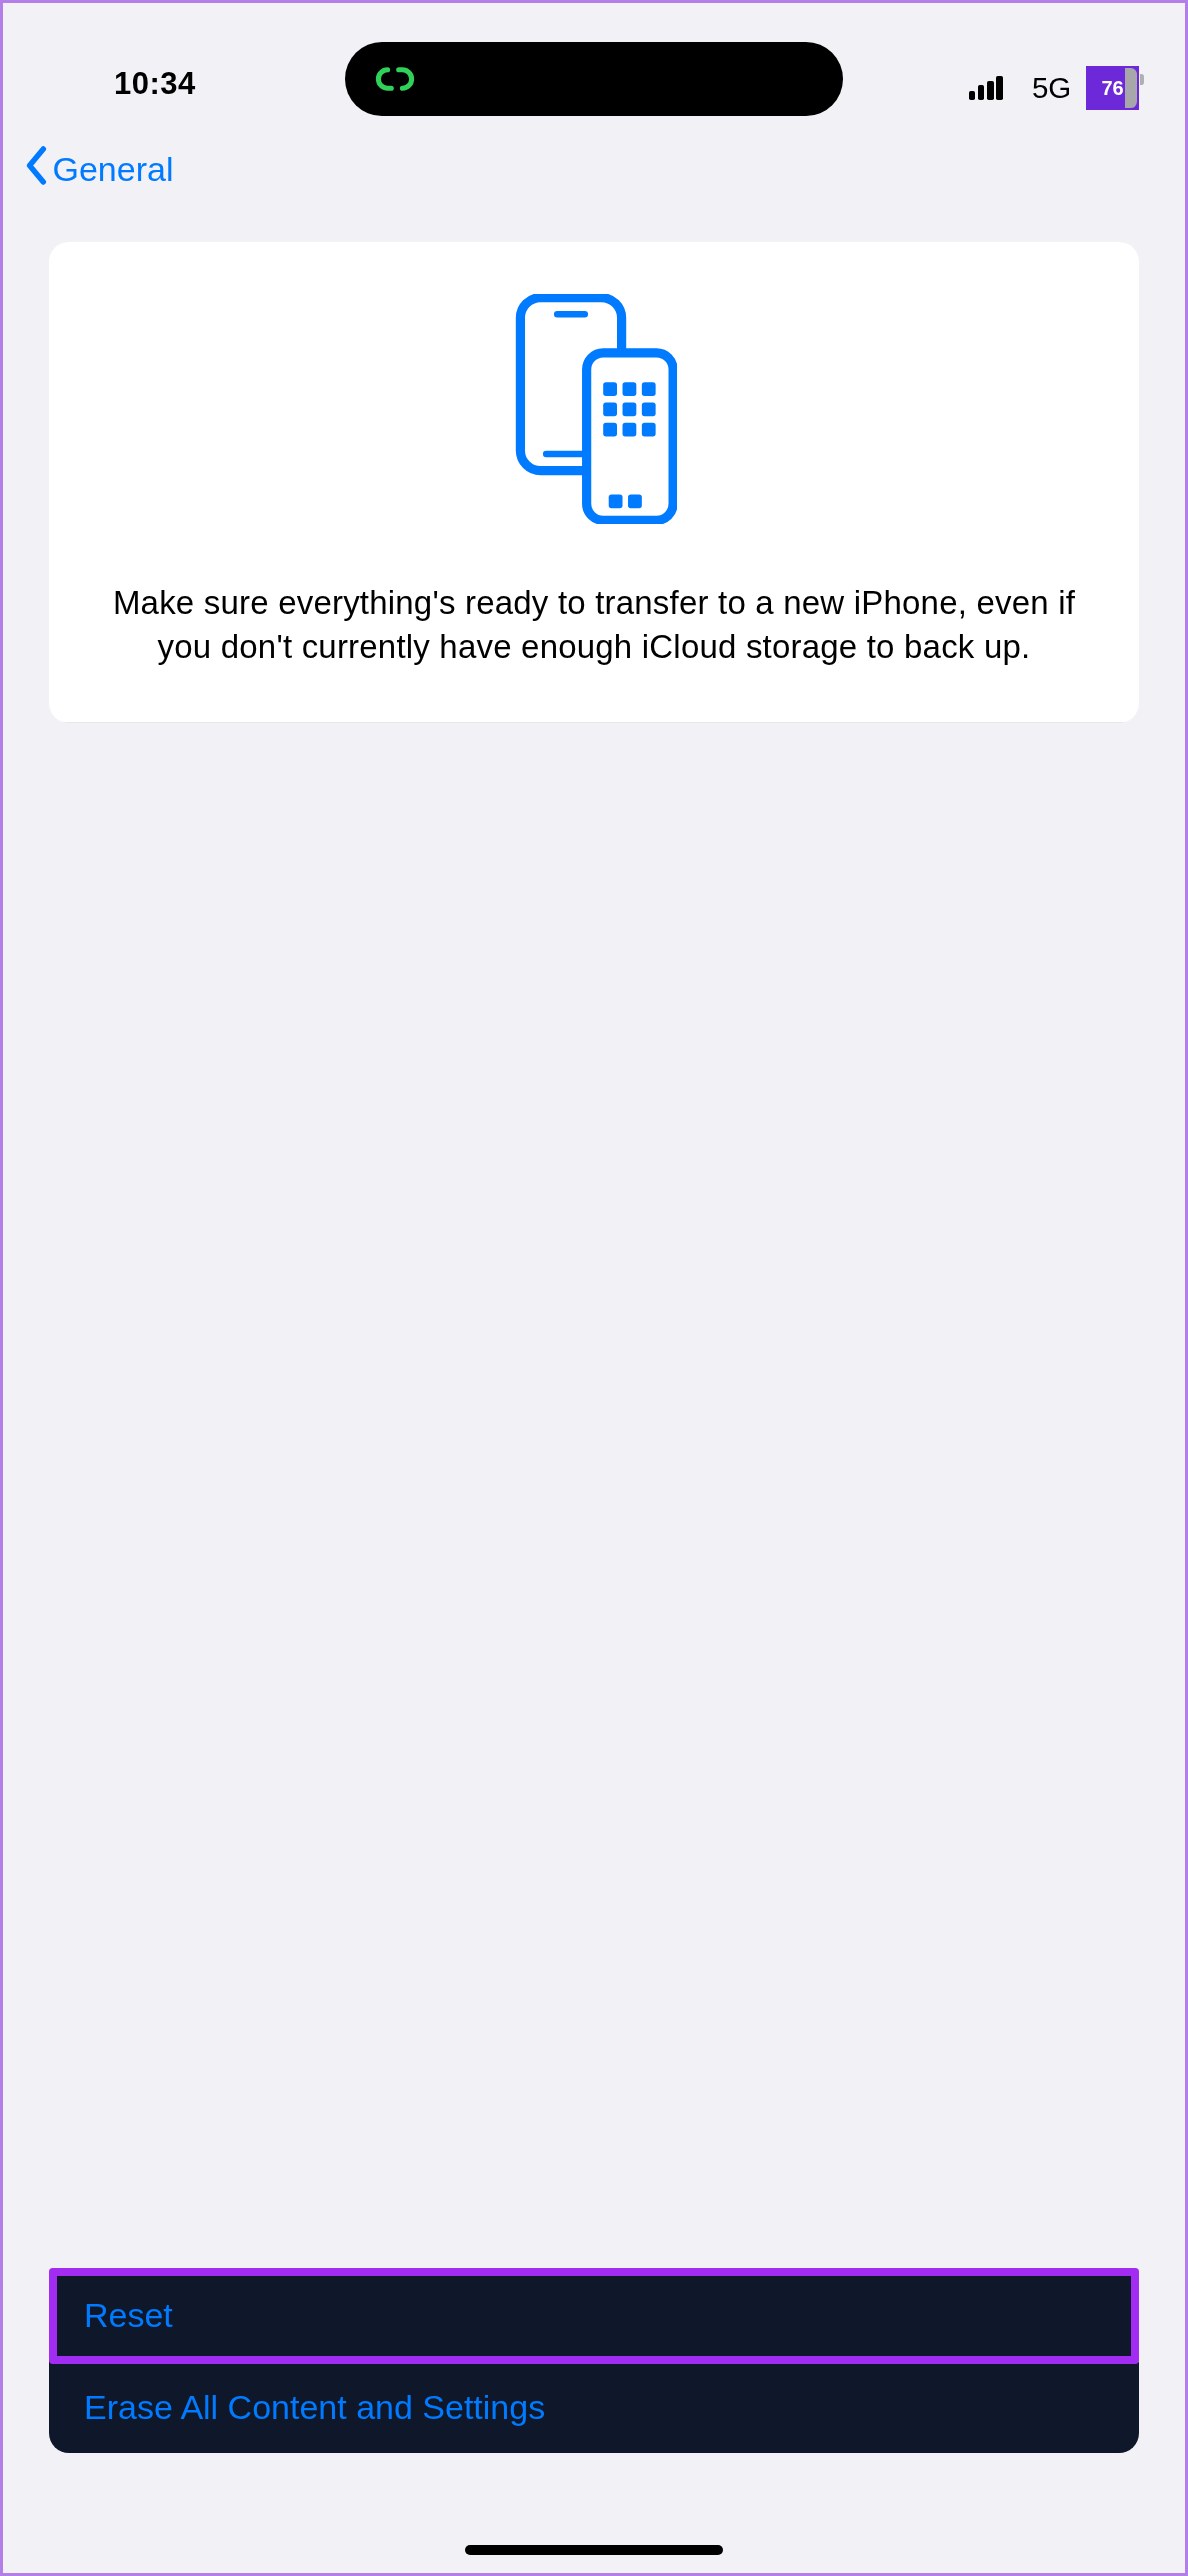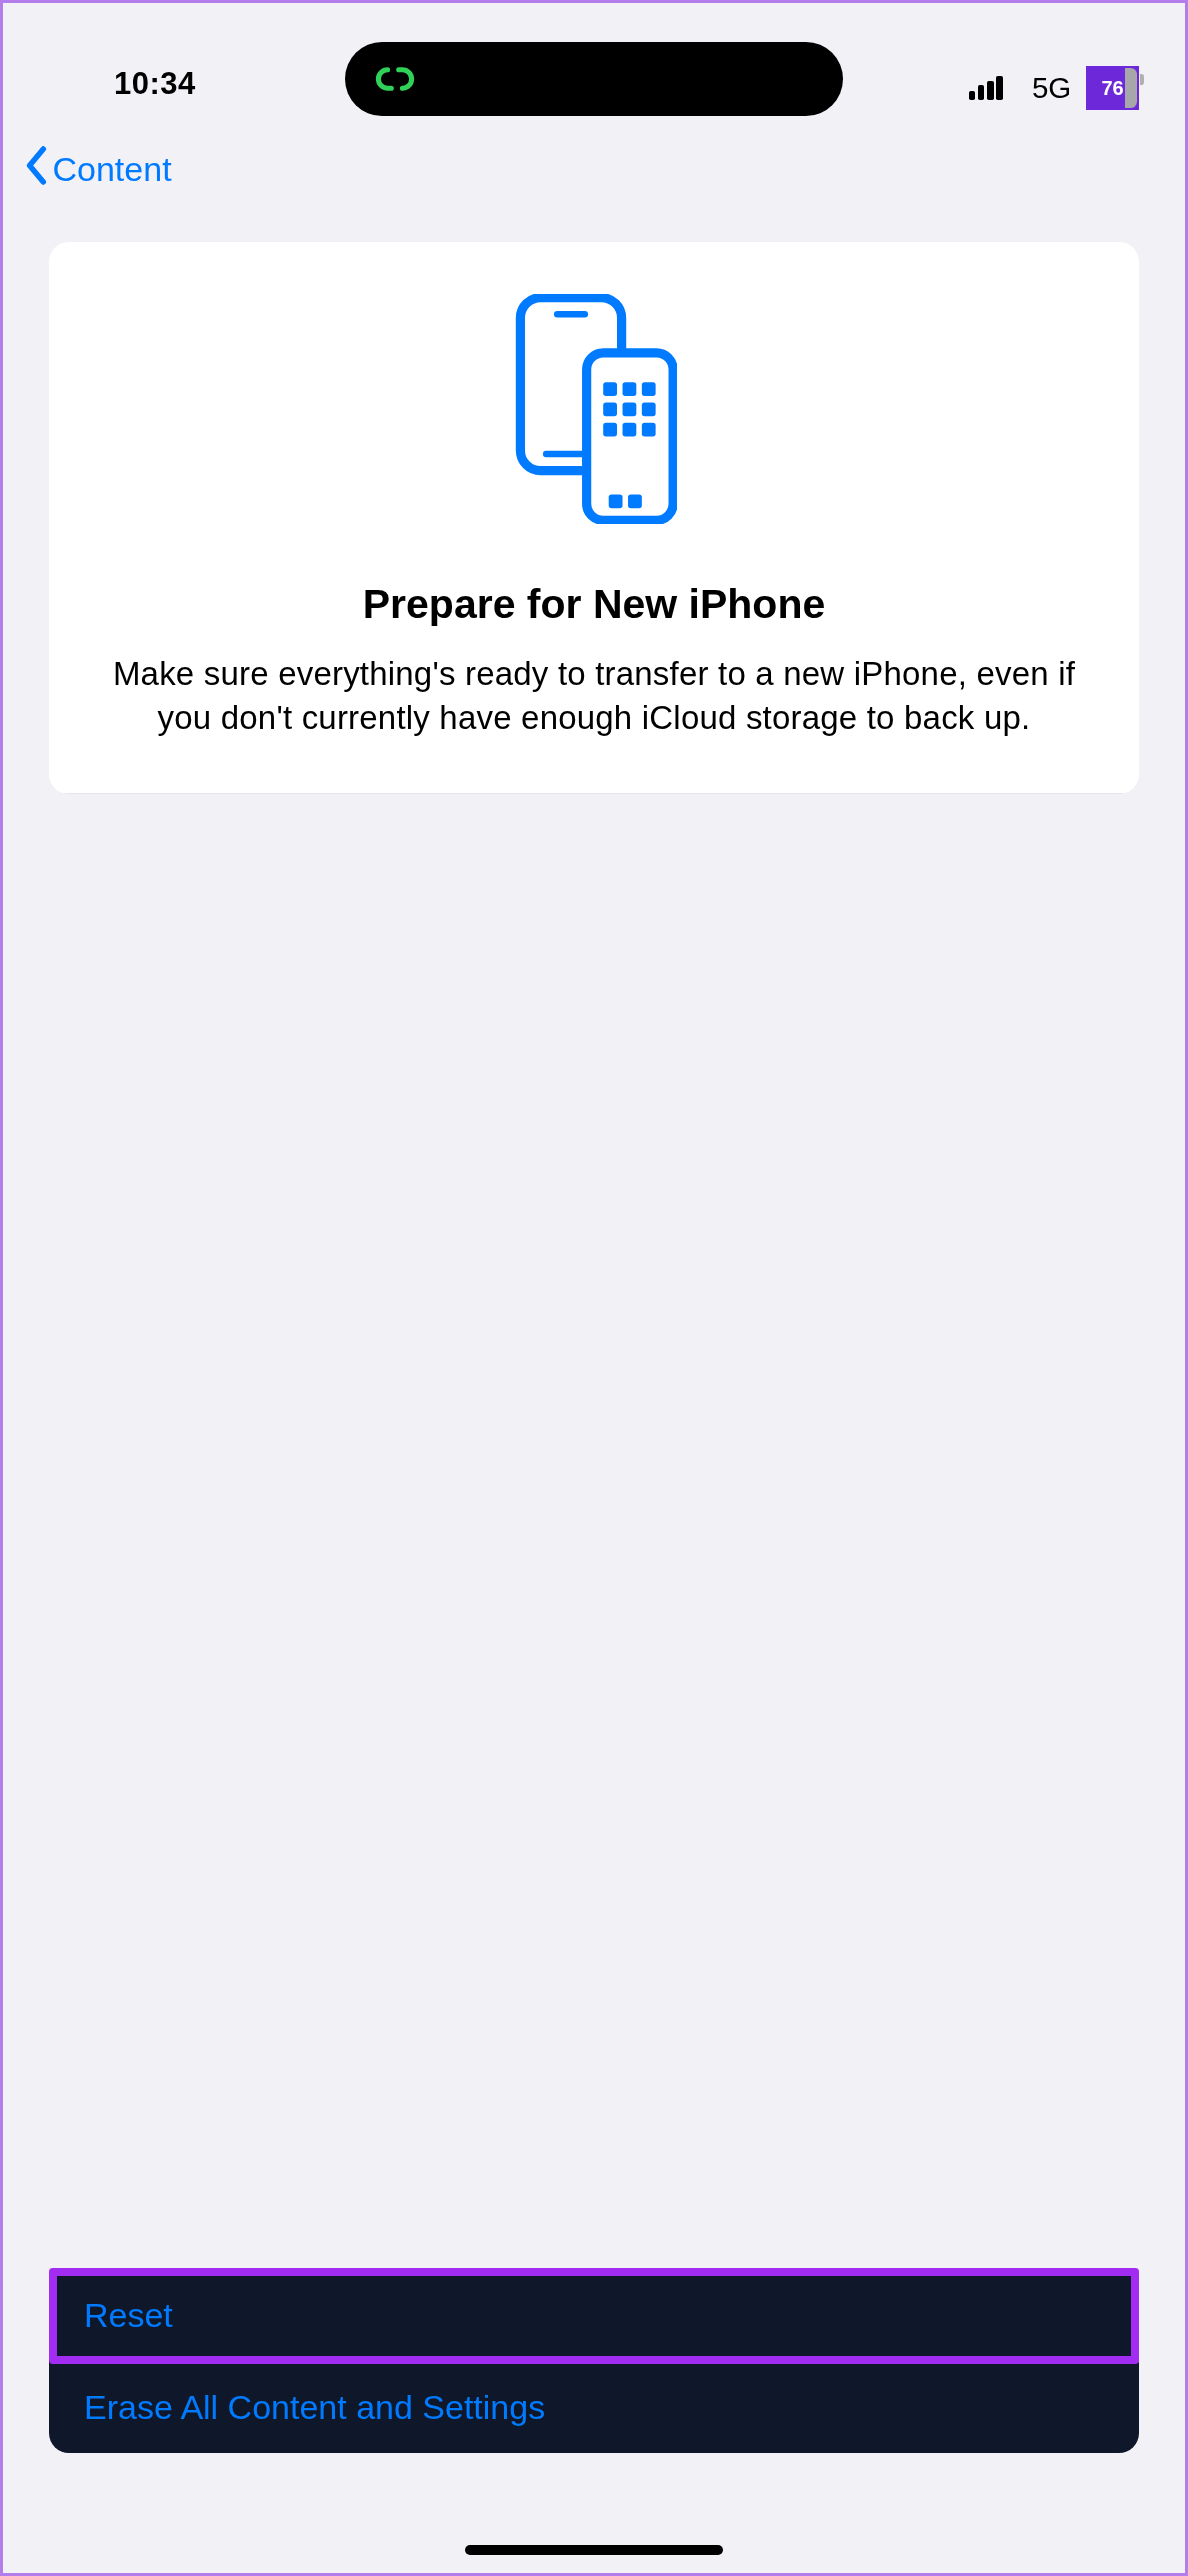--- a/index.html
+++ b/index.html
@@ -265,21 +265,21 @@
   </div>
 </div>
 
 <div class="nav-header">
   <div class="back-button">
     <span>
       <svg class="chevron-left" viewBox="0 0 24 42">
         <path d="M20 3 L5 21 L20 39" stroke="#007aff" stroke-width="6" fill="none" stroke-linecap="round" stroke-linejoin="round"></path>
       </svg>
     </span>
-    <span>Content</span>
+    <span>General</span>
   </div>
 </div>
 
 <div class="content">
   <div class="card">
     <div class="card-top">
       <div class="device-icon-wrap">
         <svg class="device-icon" viewBox="0 0 180 250">
 
           <rect x="10" y="4" width="110" height="188" rx="22" ry="22" stroke="#007aff" stroke-width="10" fill="#fff"></rect>
@@ -295,21 +295,20 @@
           <rect x="121" y="118" width="15" height="15" rx="3" fill="#007aff"></rect>
           <rect x="142" y="118" width="15" height="15" rx="3" fill="#007aff"></rect>
           <rect x="100" y="140" width="15" height="15" rx="3" fill="#007aff"></rect>
           <rect x="121" y="140" width="15" height="15" rx="3" fill="#007aff"></rect>
           <rect x="142" y="140" width="15" height="15" rx="3" fill="#007aff"></rect>
 
           <rect x="106" y="218" width="15" height="15" rx="3" fill="#007aff"></rect>
           <rect x="127" y="218" width="15" height="15" rx="3" fill="#007aff"></rect>
         </svg>
       </div>
-      <div class="card-title">Prepare for New iPhone</div>
       <div class="card-desc">Make sure everything's ready to transfer to a new iPhone, even if you don't currently have enough iCloud storage to back up.</div>
     </div>
     <div class="card-divider"></div>
   </div>
 </div>
 
 <div class="bottom-list">
   <div class="list-row">Reset</div>
   <div class="row-divider"></div>
   <div class="list-row">Erase All Content and Settings</div>

